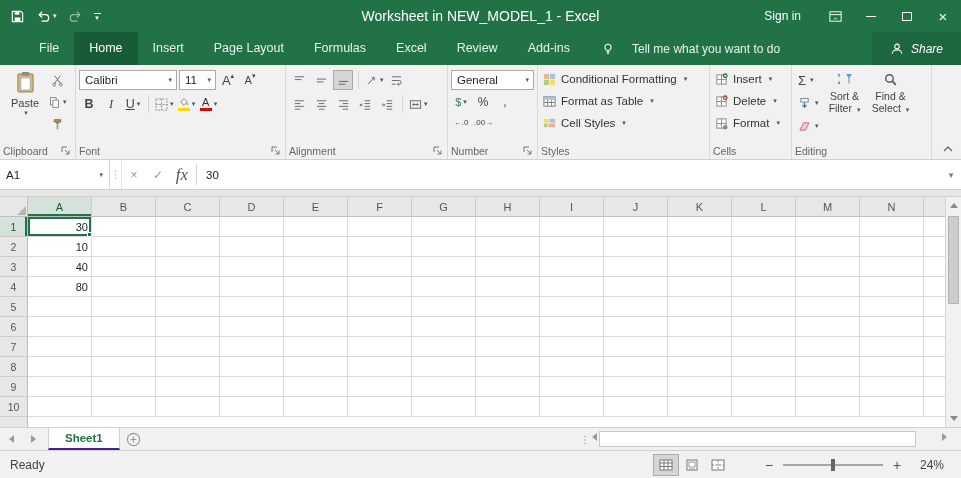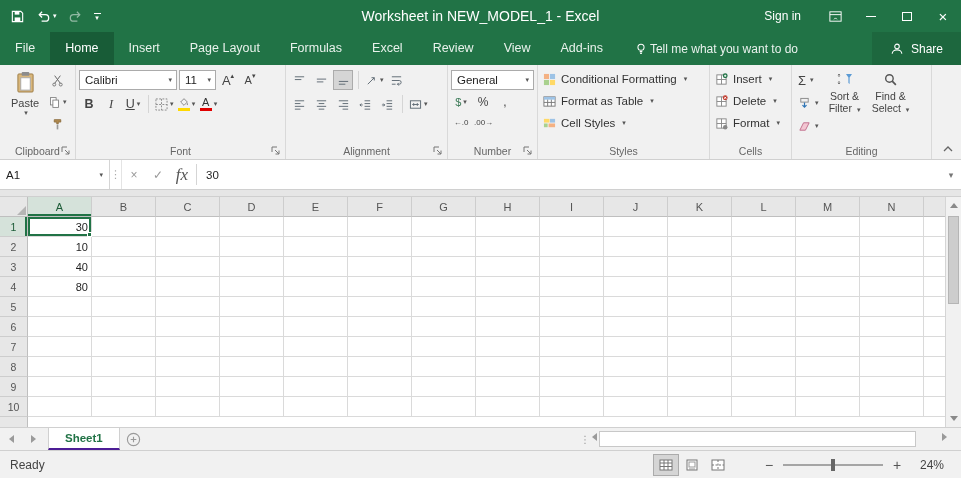--- a/index.html
+++ b/index.html
@@ -18,33 +18,33 @@
   .tb-title { position:absolute; left:0; right:0; text-align:center; font-size:14px; color:#fff; pointer-events:none; }
   .tb-right { margin-left:auto; display:flex; align-items:center; height:100%; z-index:2; }
   .signin { font-size:12px; padding:0 16px; }
   .winbtn { width:36px; height:100%; display:flex; align-items:center; justify-content:center; }
   .winbtn .ic-min { width:10px; border-bottom:1.5px solid #fff; display:inline-block; }
   .winbtn .ic-max { width:10px; height:9px; border:1.2px solid #fff; display:inline-block; }
   .winbtn.close { font-size:15px; }
 
   
   .tabrow { height:33px; background:#217346; display:flex; align-items:stretch; flex:0 0 33px; }
-  .rtabs { display:flex; }
+  .rtabs { display:flex;margin-left:24px; }
   .rtab { padding:0 15px; line-height:33px; font-size:12.5px; color:#E9F2EC; white-space:nowrap; }
   .rtab.active { background:#185C37; color:#fff; }
-  .tellme { display:flex; align-items:center; gap:2px; margin-left:16px; color:#EAF2EE; font-size:12px; white-space:nowrap; }
+  .tellme { display:flex; align-items:center; gap:17px; margin-left:16px; color:#EAF2EE; font-size:12px; white-space:nowrap; }
   .flexsp { flex:1; }
-  .share { display:flex; align-items:center; gap:7px; padding:0 18px; color:#fff; font-size:12px; background:rgba(0,0,0,.10); }
+  .share { display:flex; align-items:center; gap:7px; padding:0 18px; color:#fff; font-size:12px; background:rgba(0,0,0,.10);font-style:italic; }
 
   
   .ribbon { height:95px; flex:0 0 95px; background:#F1F1F1; border-bottom:1px solid #D0D0D0; display:flex; position:relative; }
   .grp { display:flex; flex-direction:column; border-right:1px solid #D9D9D9; padding:3px 3px 0; }
   .gbody { flex:1; display:flex; }
   .gbody.col { flex-direction:column; }
-  .gfoot { height:17px; display:flex; align-items:center; justify-content:center; position:relative; }
+  .gfoot { height:17px; display:flex; align-items:center; justify-content:flex-start; position:relative; }
   .gcap { font-size:10.5px; color:#666; }
   .launcher { position:absolute; right:1px; bottom:3px; width:11px; height:11px; display:flex; }
   .dd { font-size:7px; color:#555; margin-left:2px; }
   .sbtn { display:inline-flex; align-items:center; justify-content:center; height:20px; min-width:20px; border:1px solid transparent; color:#444; font-size:12px; }
   .sbtn.pressed { background:#D5D5D5; border-color:#ABABAB; }
   .frow { display:flex; align-items:center; height:24px; gap:2px; }
   .combo { display:inline-flex; align-items:center; justify-content:space-between; background:#fff; border:1px solid #ABABAB; height:20px; font-size:11.5px; padding:0 4px 0 5px; color:#222; }
   .vsep { width:1px; height:18px; background:#D5D5D5; margin:0 3px; }
 
   .g-clipboard { width:76px; }
@@ -199,21 +199,20 @@
 
   <div class="tabrow">
     <div class="rtabs" id="ribbon-tabs">
         <span class="rtab">File</span>
         <span class="rtab active">Home</span>
         <span class="rtab">Insert</span>
         <span class="rtab">Page Layout</span>
         <span class="rtab">Formulas</span>
         <span class="rtab">Excel</span>
         <span class="rtab">Review</span>
-        <span class="rtab">View</span>
         <span class="rtab">Add-ins</span>
       </div>
     <div class="tellme">
       <svg width="14" height="14" viewBox="0 0 16 16">
           <circle cx="8" cy="6" r="3.5" fill="none" stroke="#fff" stroke-width="1.2"></circle>
           <path d="M6.5 11h3M7 13h2" stroke="#fff" stroke-width="1.2"></path>
         </svg>
       <span>Tell me what you want to do</span>
     </div>
     <div class="flexsp"></div>

